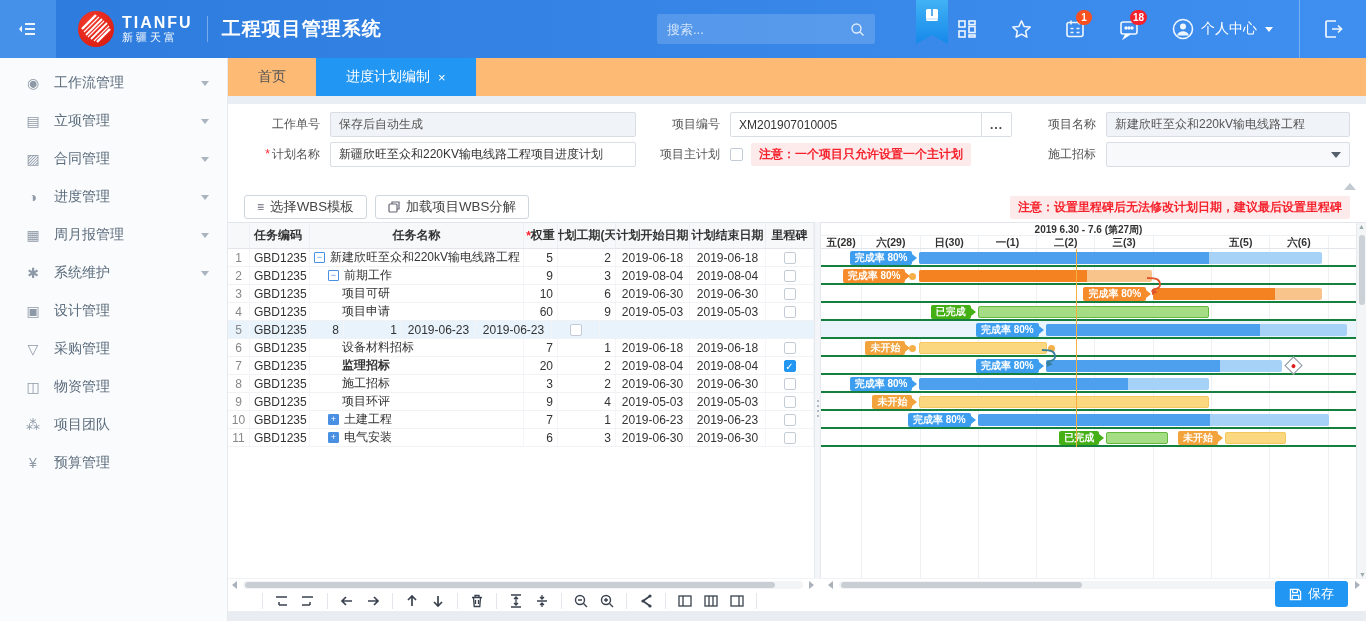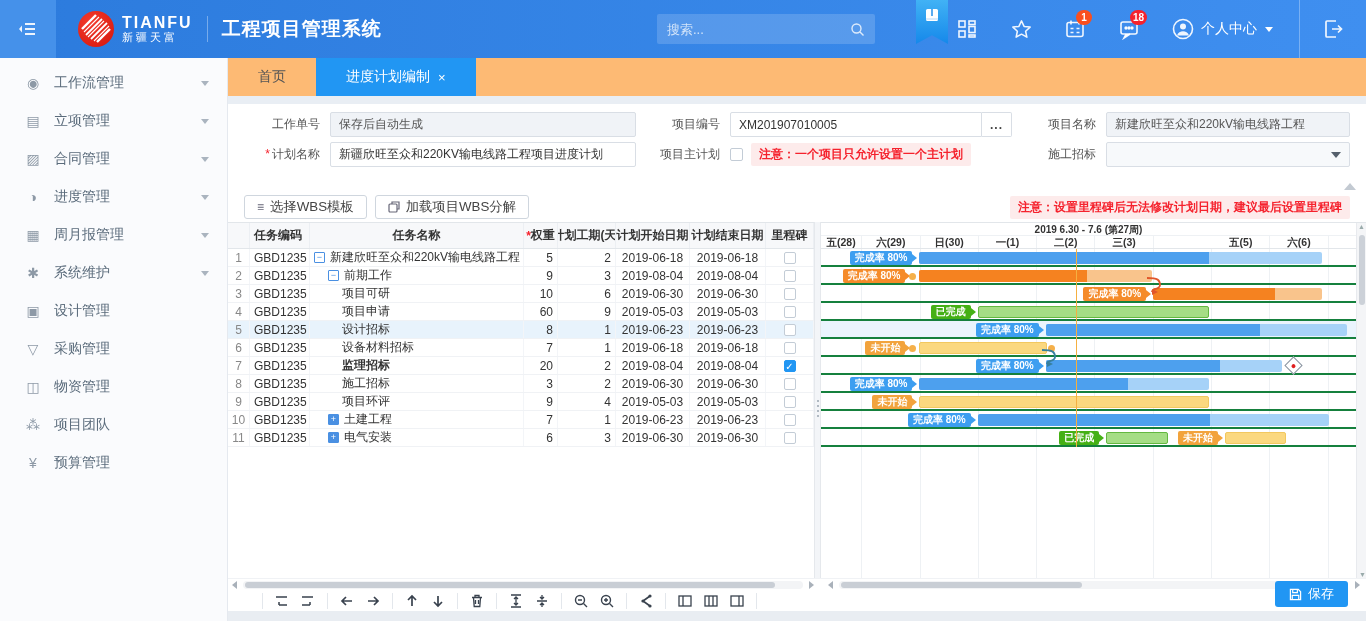--- a/index.html
+++ b/index.html
@@ -437,23 +437,20 @@
                 <span class="tc c-dur">9</span>
                 <span class="tc c-start">2019-05-03</span>
                 <span class="tc c-end">2019-05-03</span>
                 <span class="tc c-mile">
                   <span class="cbox"></span>
                 </span>
               </div>
               <div class="trow selected">
                 <span class="tc c-num">5</span>
                 <span class="tc c-code">GBD1235</span>
-                <span class="tc c-name" style="padding-left: 32px;">
-                  <span>设计招标</span>
-                </span>
                 <span class="tc c-weight">8</span>
                 <span class="tc c-dur">1</span>
                 <span class="tc c-start">2019-06-23</span>
                 <span class="tc c-end">2019-06-23</span>
                 <span class="tc c-mile">
                   <span class="cbox"></span>
                 </span>
               </div>
               <div class="trow">
                 <span class="tc c-num">6</span>

